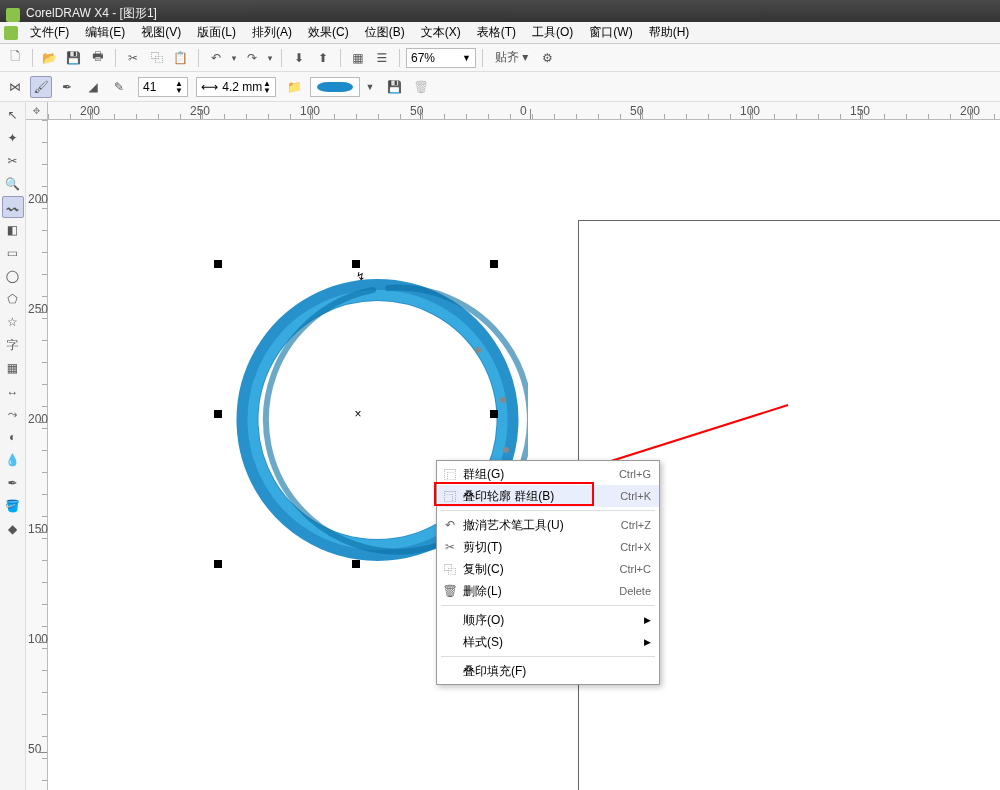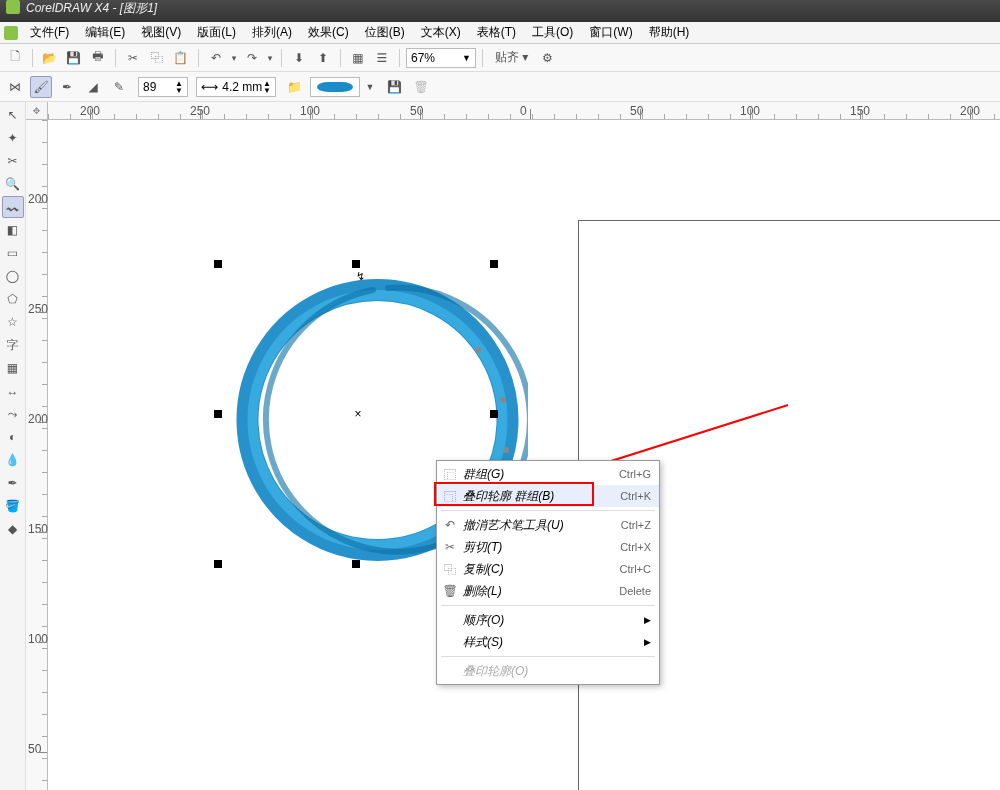--- a/index.html
+++ b/index.html
@@ -1,18 +1,18 @@
 <!DOCTYPE html>
 <html><head>
 <meta charset="utf-8">
 <style>
 * { margin: 0; padding: 0; box-sizing: border-box; font-family: "Microsoft YaHei", sans-serif; font-size: 12px; }
 body { width: 1000px; height: 790px; background: #fff; overflow: hidden; position: relative; }
 
-.titlebar { height: 22px; background: linear-gradient(#4a4a4a, #333); color: #eee; display: flex; align-items: flex-start; padding: 0 6px; font-style: italic; }
+.titlebar { height: 22px; background: linear-gradient(#4a4a4a, #333); color: #eee; display: flex; align-items: flex-end; padding: 0 6px; }
 .titlebar .logo { width: 14px; height: 14px; background: #8bc34a; border-radius: 2px; margin-right: 6px; }
 .titlebar .title { font-size: 12px; }
 
 .menubar { height: 22px; background: #f5f5f5; border-bottom: 1px solid #ccc; display: flex; align-items: center; padding: 0 4px; }
 .menubar .mi { padding: 2px 8px; cursor: pointer; }
 .menubar .logo2 { width: 14px; height: 14px; background: #8bc34a; border-radius: 2px; margin-right: 4px; }
 
 .toolbar { height: 28px; background: #f8f8f8; border-bottom: 1px solid #ddd; display: flex; align-items: center; padding: 0 4px; gap: 2px; }
 .toolbar .sep { width: 1px; height: 18px; background: #ccc; margin: 0 4px; }
 .tbtn { width: 22px; height: 22px; display: flex; align-items: center; justify-content: center; border-radius: 2px; cursor: pointer; color: #555; }
@@ -48,21 +48,21 @@
 .handle { position: absolute; width: 8px; height: 8px; background: #000; }
 .sel-x { position: absolute; font-size: 12px; color: #000; transform: translate(-50%,-50%); }
 
 .arrow { position: absolute; pointer-events: none; }
 
 .ctxmenu { position: absolute; left: 436px; top: 460px; width: 224px; background: #fff; border: 1px solid #9a9a9a; box-shadow: 2px 2px 6px rgba(0,0,0,.25); padding: 2px 0; }
 .ctxmenu .row { display: flex; align-items: center; height: 22px; padding: 0 8px 0 0; cursor: pointer; }
 .ctxmenu .row.highlight { background: #e8eefb; }
 .ctxmenu .row.disabled { color: #aaa; pointer-events: none; }
 .ctxmenu .icn { width: 26px; display: flex; align-items: center; justify-content: center; color: #666; }
-.ctxmenu .lbl { flex: 1; font-style: italic; }
+.ctxmenu .lbl { flex: 1; }
 .ctxmenu .sc { color: #666; font-size: 11px; }
 .ctxmenu .sub { font-size: 9px; margin-left: 2px; }
 .ctxmenu .sep { height: 1px; background: #ddd; margin: 3px 4px; }
 
 .redbox { position: absolute; border: 2px solid #f00; pointer-events: none; }
 </style>
 </head>
 <body>
 
 <div class="titlebar">
@@ -118,21 +118,21 @@
 </div>
 
 <div class="propbar">
   <div class="tbtn">⋈</div>
   <div class="tbtn active" style="background:#d0d8f0;border:1px solid #99b;">🖌</div>
   <div class="tbtn">✒</div>
   <div class="tbtn">◢</div>
   <div class="tbtn">✎</div>
   <div class="sep"></div>
   <div class="numfield">
-    <span>89</span>
+    <span>41</span>
     <span style="margin-left:auto;font-size:8px;line-height:7px;">▲<br>▼</span>
   </div>
   <div class="sep"></div>
   <div class="numfield" style="width:80px;">
     <span style="margin-right:4px;">⟷</span>
     <span>4.2 mm</span>
     <span style="margin-left:auto;font-size:8px;line-height:7px;">▲<br>▼</span>
   </div>
   <div class="sep"></div>
   <div class="tbtn" style="color:#c90;">📁</div>
@@ -363,19 +363,19 @@
     <span class="icn"></span>
     <span class="lbl">顺序(O)</span>
     <span class="sub">▶</span>
   </div>
   <div class="row">
     <span class="icn"></span>
     <span class="lbl">样式(S)</span>
     <span class="sub">▶</span>
   </div>
   <div class="sep"></div>
-  <div class="row disabled">
+  <div class="row">
     <span class="icn"></span>
-    <span class="lbl">叠印轮廓(O)</span>
+    <span class="lbl">叠印填充(F)</span>
   </div>
 </div>
 
 <div class="redbox" style="left:434px;top:482px;width:160px;height:24px;"></div>
 
 </body></html>

